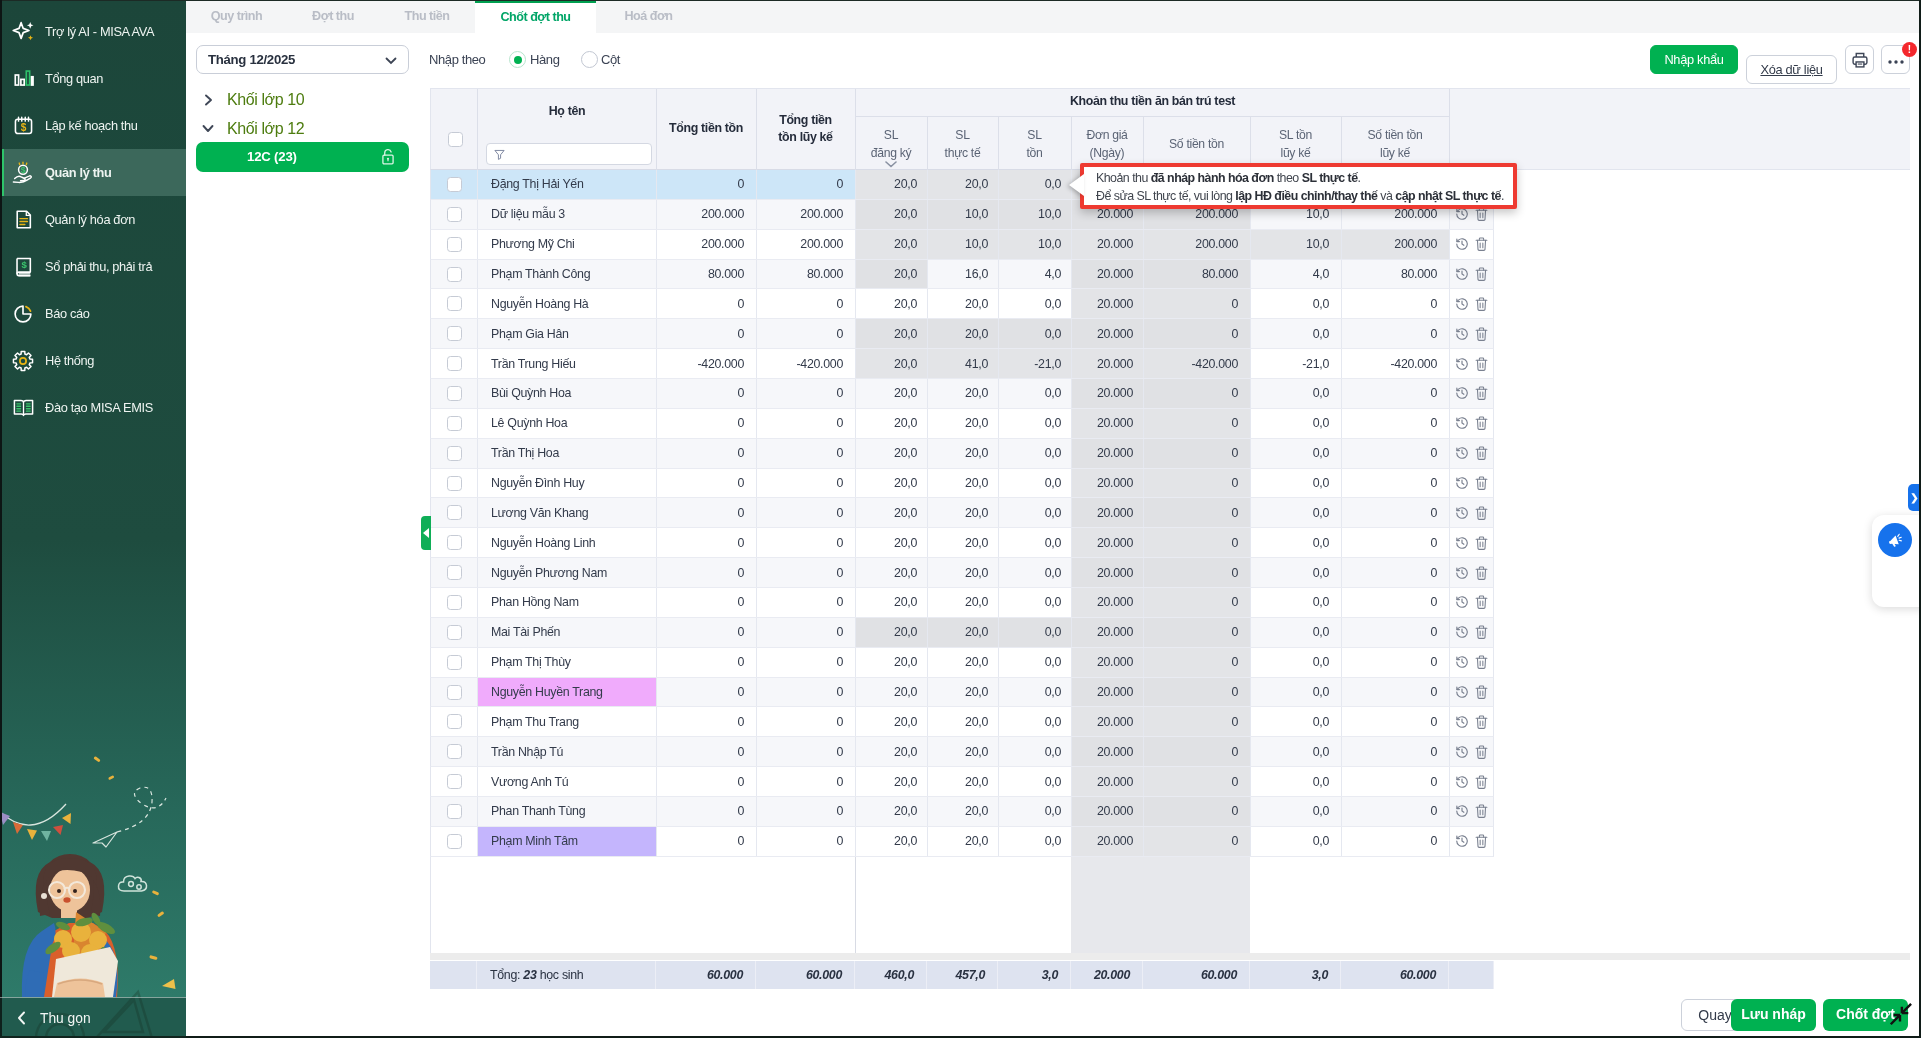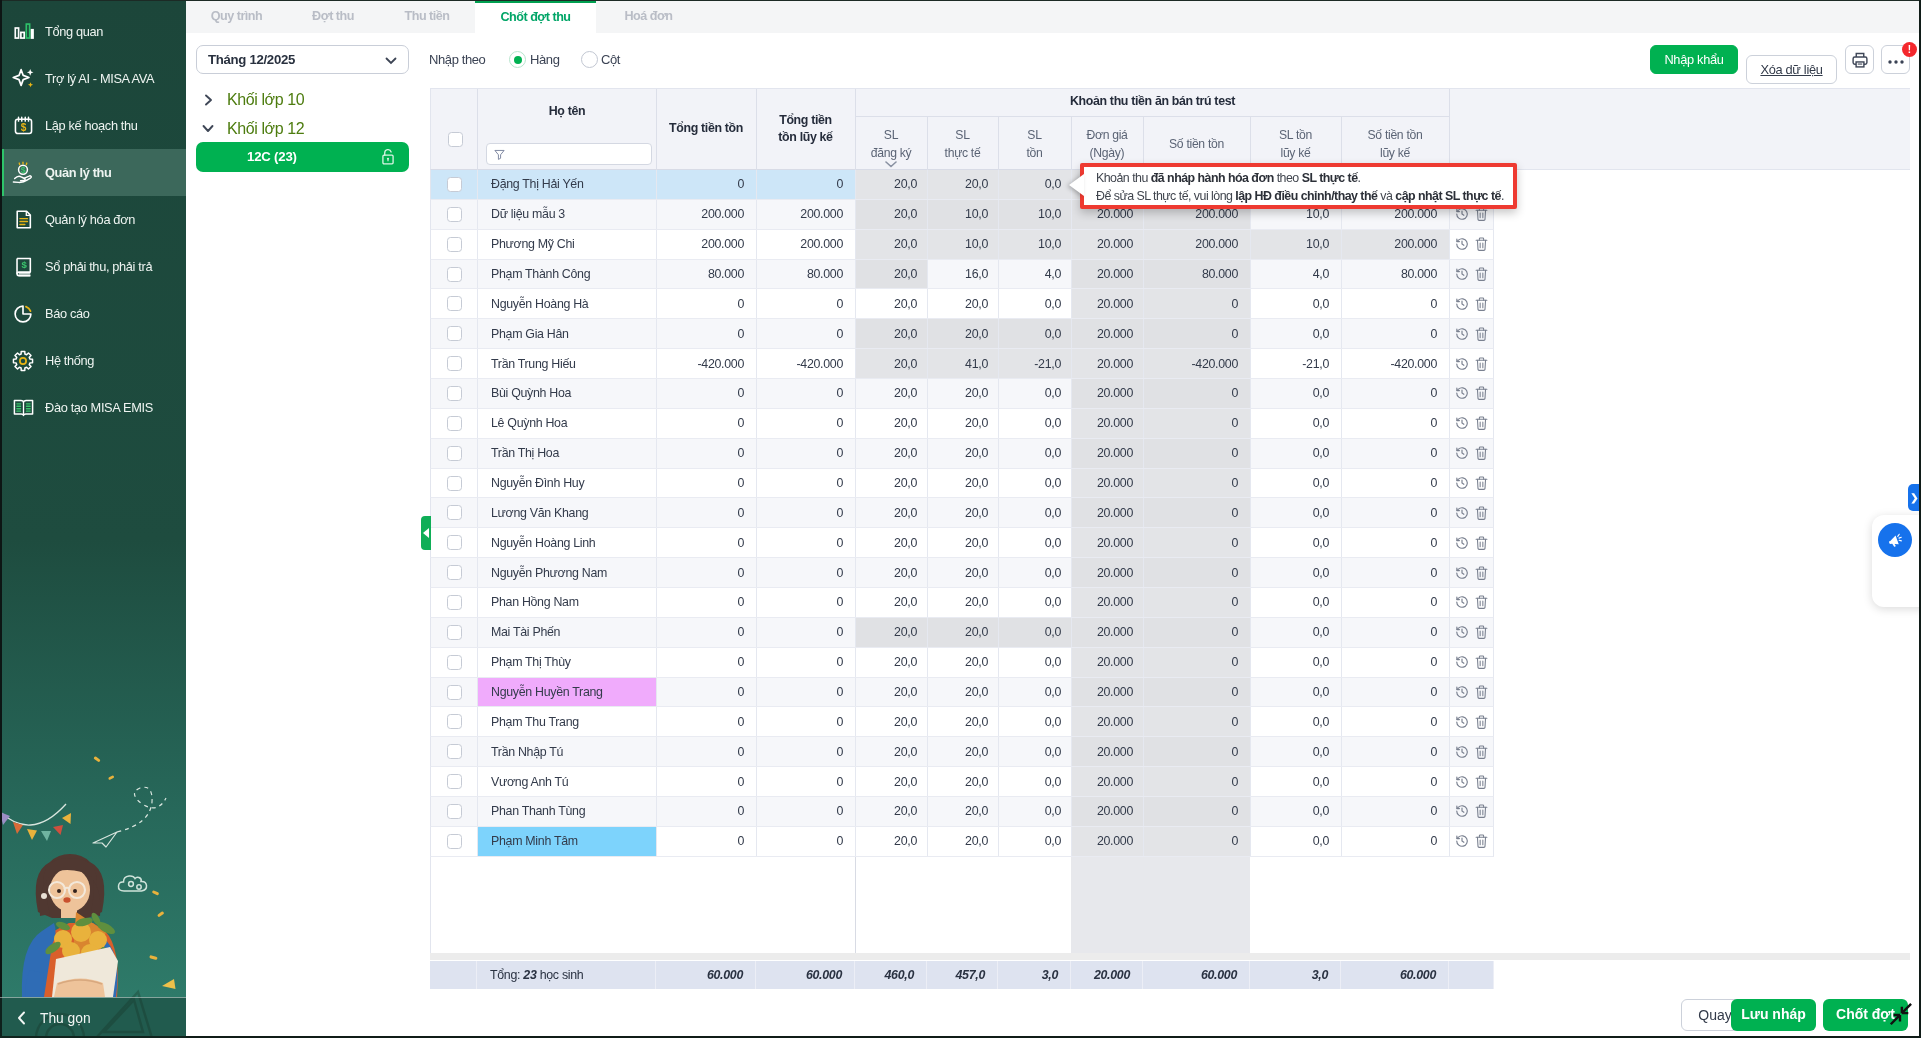--- a/index.html
+++ b/index.html
@@ -102,40 +102,40 @@
 #fr_r { position:absolute; right:0; top:0; width:2px; height:1038px; background:#101c18; }
 #fr_l { position:absolute; left:0; top:0; width:1.5px; height:1038px; background:#0d1514; }
 #fr_b { position:absolute; left:0; top:1036px; width:1921px; height:2px; background:#101c18; }
 </style>
 </head><body>
 <div id="page">
   <div id="sidebar">
     <div id="menu">
 <div class="mi">
           <span class="mic">
+            <svg width="23" height="23" viewBox="0 0 24 24">
+              <path d="M9.5 2.8 L11.7 8.8 L17.7 11 L11.7 13.2 L9.5 19.2 L7.3 13.2 L1.3 11 L7.3 8.8 Z" fill="none" stroke="#fff" stroke-width="1.8" stroke-linejoin="round"></path>
+              <path d="M19 2.2 l1 2.4 2.4 1 -2.4 1 -1 2.4 -1-2.4 -2.4-1 2.4-1 z" fill="#fff"></path>
+              <path d="M19.3 15.8 l.8 1.9 1.9.8 -1.9.8 -.8 1.9 -.8-1.9 -1.9-.8 1.9-.8 z" fill="#e7b416"></path>
+            </svg>
+          </span>
+          <span class="mtx">Trợ lý AI - MISA AVA</span>
+        </div>
+<div class="mi">
+          <span class="mic">
             <svg width="21" height="21" viewBox="0 0 24 24">
               <g fill="none" stroke="#fff" stroke-width="1.9">
                 <rect x="2.6" y="8" width="3.8" height="11.5"></rect>
                 <rect x="9" y="13" width="3.8" height="6.5"></rect>
                 <rect x="21" y="10" width="1.9" height="9.5"></rect>
               </g>
               <rect x="15.2" y="3.5" width="3.8" height="16" fill="none" stroke="#2ec06a" stroke-width="1.9"></rect>
             </svg>
           </span>
           <span class="mtx">Tổng quan</span>
-        </div>
-<div class="mi">
-          <span class="mic">
-            <svg width="23" height="23" viewBox="0 0 24 24">
-              <path d="M9.5 2.8 L11.7 8.8 L17.7 11 L11.7 13.2 L9.5 19.2 L7.3 13.2 L1.3 11 L7.3 8.8 Z" fill="none" stroke="#fff" stroke-width="1.8" stroke-linejoin="round"></path>
-              <path d="M19 2.2 l1 2.4 2.4 1 -2.4 1 -1 2.4 -1-2.4 -2.4-1 2.4-1 z" fill="#fff"></path>
-              <path d="M19.3 15.8 l.8 1.9 1.9.8 -1.9.8 -.8 1.9 -.8-1.9 -1.9-.8 1.9-.8 z" fill="#e7b416"></path>
-            </svg>
-          </span>
-          <span class="mtx">Trợ lý AI - MISA AVA</span>
         </div>
 <div class="mi">
           <span class="mic">
             <svg width="21" height="21" viewBox="0 0 24 24">
               <rect x="2.8" y="4.8" width="18.4" height="16.4" rx="2.6" fill="none" stroke="#fff" stroke-width="1.8"></rect>
               <path d="M6.3 2.6v4.4M10 2.6v4.4M14 2.6v4.4M17.7 2.6v4.4" stroke="#fff" stroke-width="1.7" stroke-linecap="round"></path>
               <text x="12" y="18" text-anchor="middle" font-size="11.5" font-weight="bold" fill="#e7b416" font-family="Liberation Sans">$</text>
             </svg>
           </span>
           <span class="mtx">Lập kế hoạch thu</span>
@@ -983,21 +983,21 @@
             <path d="M8 6V3.5A1.5 1.5 0 0 1 9.5 2h5A1.5 1.5 0 0 1 16 3.5V6"></path>
             <path d="M4.5 6l1 17a2 2 0 0 0 2 1.8h9a2 2 0 0 0 2-1.8l1-17"></path>
             <path d="M9.5 11v9M14.5 11v9"></path>
           </svg>
         </div>
       </div>
 <div class="row">
         <div class="c cb" style="background:#ffffff">
           <span class="ckb"></span>
         </div>
-        <div class="c nm" style="background:#7dd3fc">Phạm Minh Tâm</div>
+        <div class="c nm" style="background:#c4b5fd">Phạm Minh Tâm</div>
         <div class="c n" style="background:#ffffff">0</div>
         <div class="c n" style="background:#ffffff">0</div>
         <div class="c n sn" style="background:#ffffff">20,0</div>
         <div class="c n sn" style="background:#ffffff">20,0</div>
         <div class="c n sn" style="background:#ffffff">0,0</div>
         <div class="c n sn" style="background:#e3e4e7">20.000</div>
         <div class="c n" style="background:#e3e4e7">0</div>
         <div class="c n" style="background:#ffffff">0,0</div>
         <div class="c n" style="background:#ffffff">0</div>
         <div class="c ac" style="background:#ffffff">

